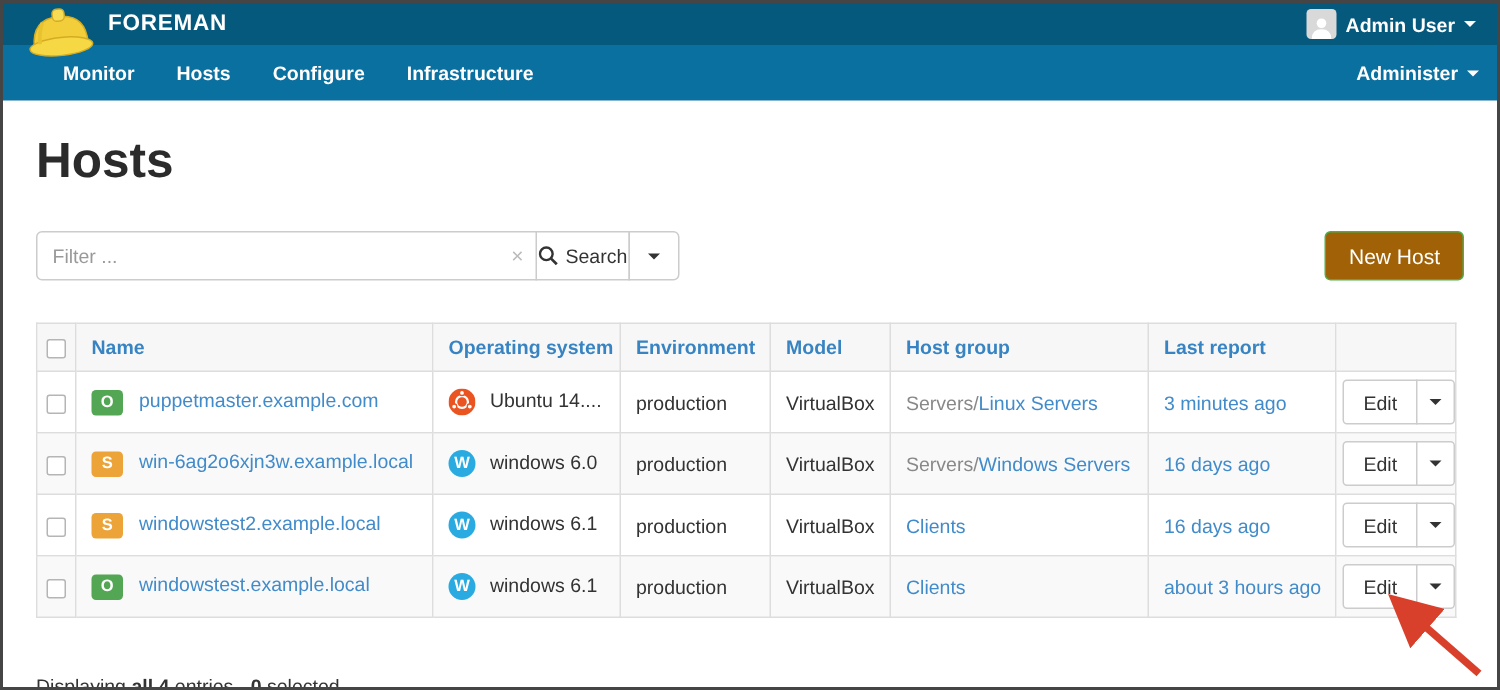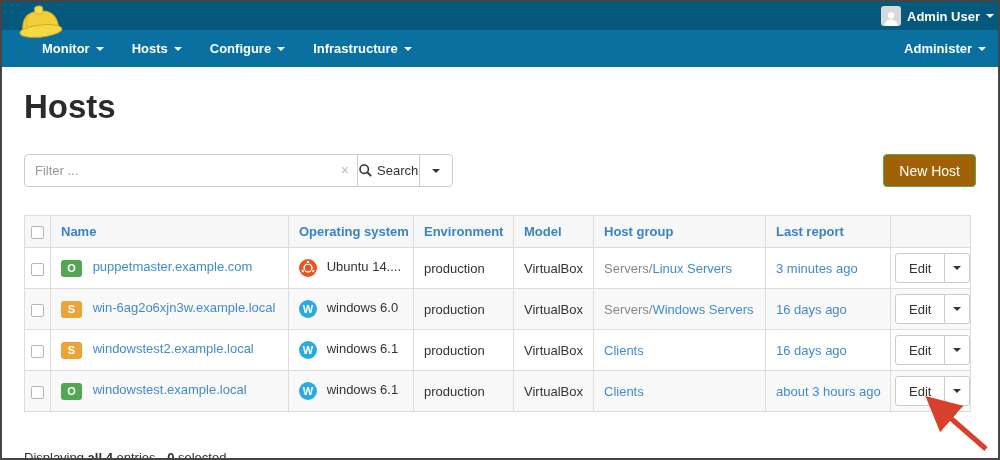--- a/index.html
+++ b/index.html
@@ -7,30 +7,30 @@
   #app {
     position:relative; width:1000px; height:460px; overflow:hidden;
     border:2px solid #454545; background:#fff;
   }
 
   
   .navbar-top { position:relative; height:28px; background:#04597d; }
   .brand { position:absolute; left:70px; top:0; height:28px; line-height:28px;
            color:#fff; font-weight:bold; font-size:15px; letter-spacing:.5px; }
   .helmet { position:absolute; left:15px; top:2px; z-index:6; }
-  .user-box { position:absolute; right:4px; top:0; height:28px; display:flex;
+  .user-box { position:absolute; right:14px; top:0; height:28px; display:flex;
               align-items:center; gap:6px; color:#fff; font-weight:bold; font-size:13px; cursor:pointer; }
   .avatar { width:20px; height:20px; background:#d9d9d9; border-radius:3px; display:inline-flex;
             align-items:flex-end; justify-content:center; overflow:hidden; }
 
   
   .navbar-menu { position:relative; height:37px; background:#0a70a0; display:flex; align-items:center; }
   .menu-items { display:flex; margin-left:26px; }
   .menu-item { color:#fff; font-weight:bold; font-size:13px; padding:0 14px; height:37px;
-               line-height:37px; cursor:pointer; display:flex; align-items:center; gap:6px; }
+               line-height:37px; cursor:pointer; display:flex; align-items:center; gap:6px;flex-direction:column; }
   .menu-right { position:absolute; right:12px; top:0; height:37px; line-height:37px; color:#fff;
                 font-weight:bold; font-size:13px; cursor:pointer; display:flex; align-items:center; gap:6px; }
   .caret { display:inline-block; width:0; height:0; border-left:4px solid transparent;
            border-right:4px solid transparent; border-top:4px solid #fff; }
   .caret.dark { border-top-color:#333; }
 
   
   .content { padding:0 22px; }
   .page-title { font-size:33px; font-weight:bold; color:#2b2b2b; margin-top:21px; }
 
@@ -93,20 +93,21 @@
     <span class="helmet">
       <svg width="46" height="36" viewBox="0 0 46 36">
         <g transform="rotate(-6 23 18)">
           <path d="M5 26 Q5 7 23 7 Q41 7 41 26 Z" fill="#f2cf3a" stroke="#d4ac24" stroke-width="1"></path>
           <rect x="19" y="2" width="8" height="8" rx="3" fill="#f6dc55" stroke="#d4ac24" stroke-width="1"></rect>
           <ellipse cx="23" cy="27" rx="21" ry="6" fill="#f6d845" stroke="#d4ac24" stroke-width="1"></ellipse>
           <path d="M12 10 Q9 16 9 24" stroke="#e8c22f" stroke-width="2.5" fill="none"></path>
         </g>
       </svg>
     </span>
+    <span class="brand">FOREMAN</span>
     <span class="user-box">
       <span class="avatar">
         <svg width="16" height="16" viewBox="0 0 16 16">
           <circle cx="8" cy="5.5" r="3.2" fill="#fff"></circle>
           <path d="M1.5 16 Q1.5 9.5 8 9.5 Q14.5 9.5 14.5 16 Z" fill="#fff"></path>
         </svg>
       </span>
       <span>Admin User</span>
       <span class="caret"></span>
     </span>

